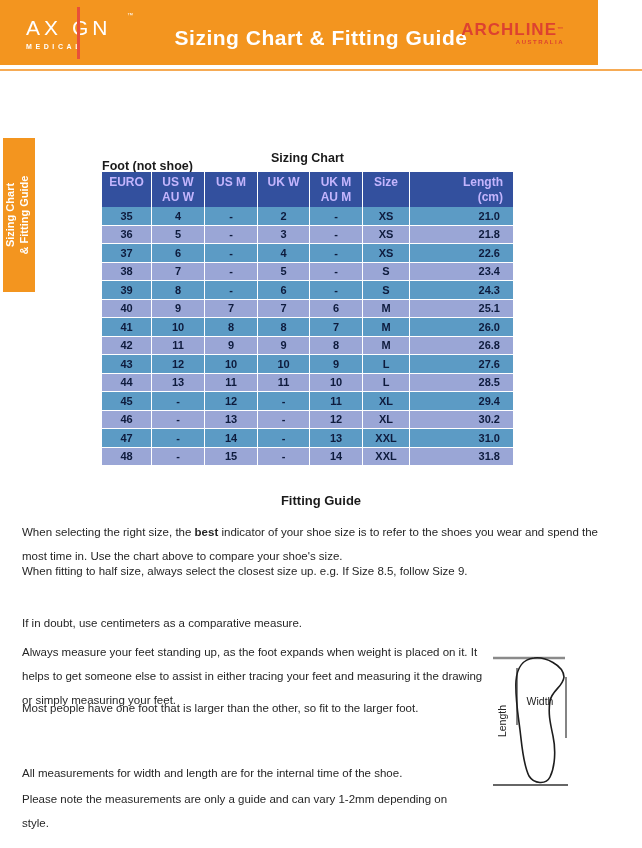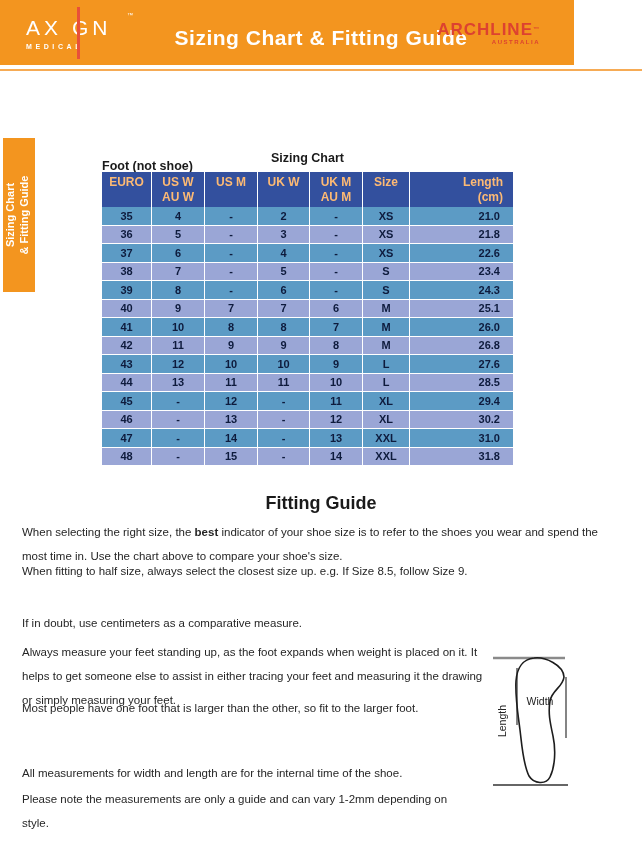--- a/index.html
+++ b/index.html
@@ -1,20 +1,20 @@
 <!DOCTYPE html>
 <html><head>
 <meta charset="utf-8">
 <style>
   html,body{margin:0;padding:0;background:#fff;}
   .page{position:relative;width:642px;height:848px;background:#ffffff;overflow:hidden;
         font-family:"Liberation Sans",sans-serif;color:#262626;}
 
   
-  .hdr{position:absolute;left:0;top:0;width:574px;height:65px;background:#F3951F;}
+  .hdr{position:absolute;left:0;top:0;width:574px;height:65px;background:#F3951F;padding-left:24px;}
   .hdr-rule{position:absolute;left:0;top:69px;width:642px;height:2px;background:#F6AB55;}
   .axign{position:absolute;left:26px;top:7px;width:120px;height:54px;}
   .axign-name{display:flex;gap:10px;font-size:21px;font-weight:400;letter-spacing:4px;
               color:#fff;line-height:24px;margin-top:9px;}
   .axign-tm{position:absolute;top:5px;left:101px;font-size:6px;color:#fff;}
   .axign-bar{position:absolute;left:51px;top:0;width:2.5px;height:52px;background:#E8503A;}
   .axign-sub{font-size:7px;letter-spacing:3.6px;color:#fff;margin-top:3px;font-weight:700;}
   .hdr-title{position:absolute;left:0;top:26px;width:642px;text-align:center;
              color:#fff;font-size:21px;font-weight:700;letter-spacing:.5px;}
   .archline{position:absolute;right:34px;top:21px;text-align:right;color:#DD4230;}
@@ -36,26 +36,26 @@
   .s-table{position:absolute;left:102px;top:172px;width:411px;}
   .s-row{display:grid;grid-template-columns:50px 53px 53px 52px 53px 47px 103px;}
   .s-row.head{background:#33509E;height:35px;}
   .s-row.body{height:18.5px;border-bottom:1px solid #fff;box-sizing:border-box;}
   .s-row.odd{background:#5C9BC5;}
   .s-row.even{background:#9AA6D6;}
   .s-cell{display:flex;align-items:center;justify-content:center;
           border-right:1px solid #fff;font-size:11px;font-weight:700;color:#0E1B3D;}
   .s-cell:last-child{border-right:none;justify-content:flex-end;padding-right:13px;box-sizing:border-box;}
   .head .s-cell{flex-direction:column;justify-content:flex-start;align-items:center;
-                padding-top:3px;color:#fdba74;font-size:12px;line-height:15px;}
+                padding-top:3px;color:#c4b5fd;font-size:12px;line-height:15px;}
   .head .s-cell:last-child{align-items:flex-end;padding-right:10px;}
 
   
   .h-center{position:absolute;left:0;width:642px;text-align:center;
-            font-size:18px;font-weight:700;color:#1a1a1a;}
+            font-size:13px;font-weight:700;color:#1a1a1a;}
   .para{position:absolute;left:22px;font-size:11.5px;line-height:24px;color:#262626;}
   #fg-head{top:493px;}
   #fg-p1{top:520px;width:600px;}
   #fg-p2{top:559px;width:600px;}
   #ums-head{top:586px;}
   #ums-p1{top:611px;width:600px;}
   #ums-p2{top:640px;width:470px;}
   #ums-p3{top:696px;width:600px;}
   #ums-p4{top:761px;width:600px;}
   #ums-p5{top:787px;width:440px;}

